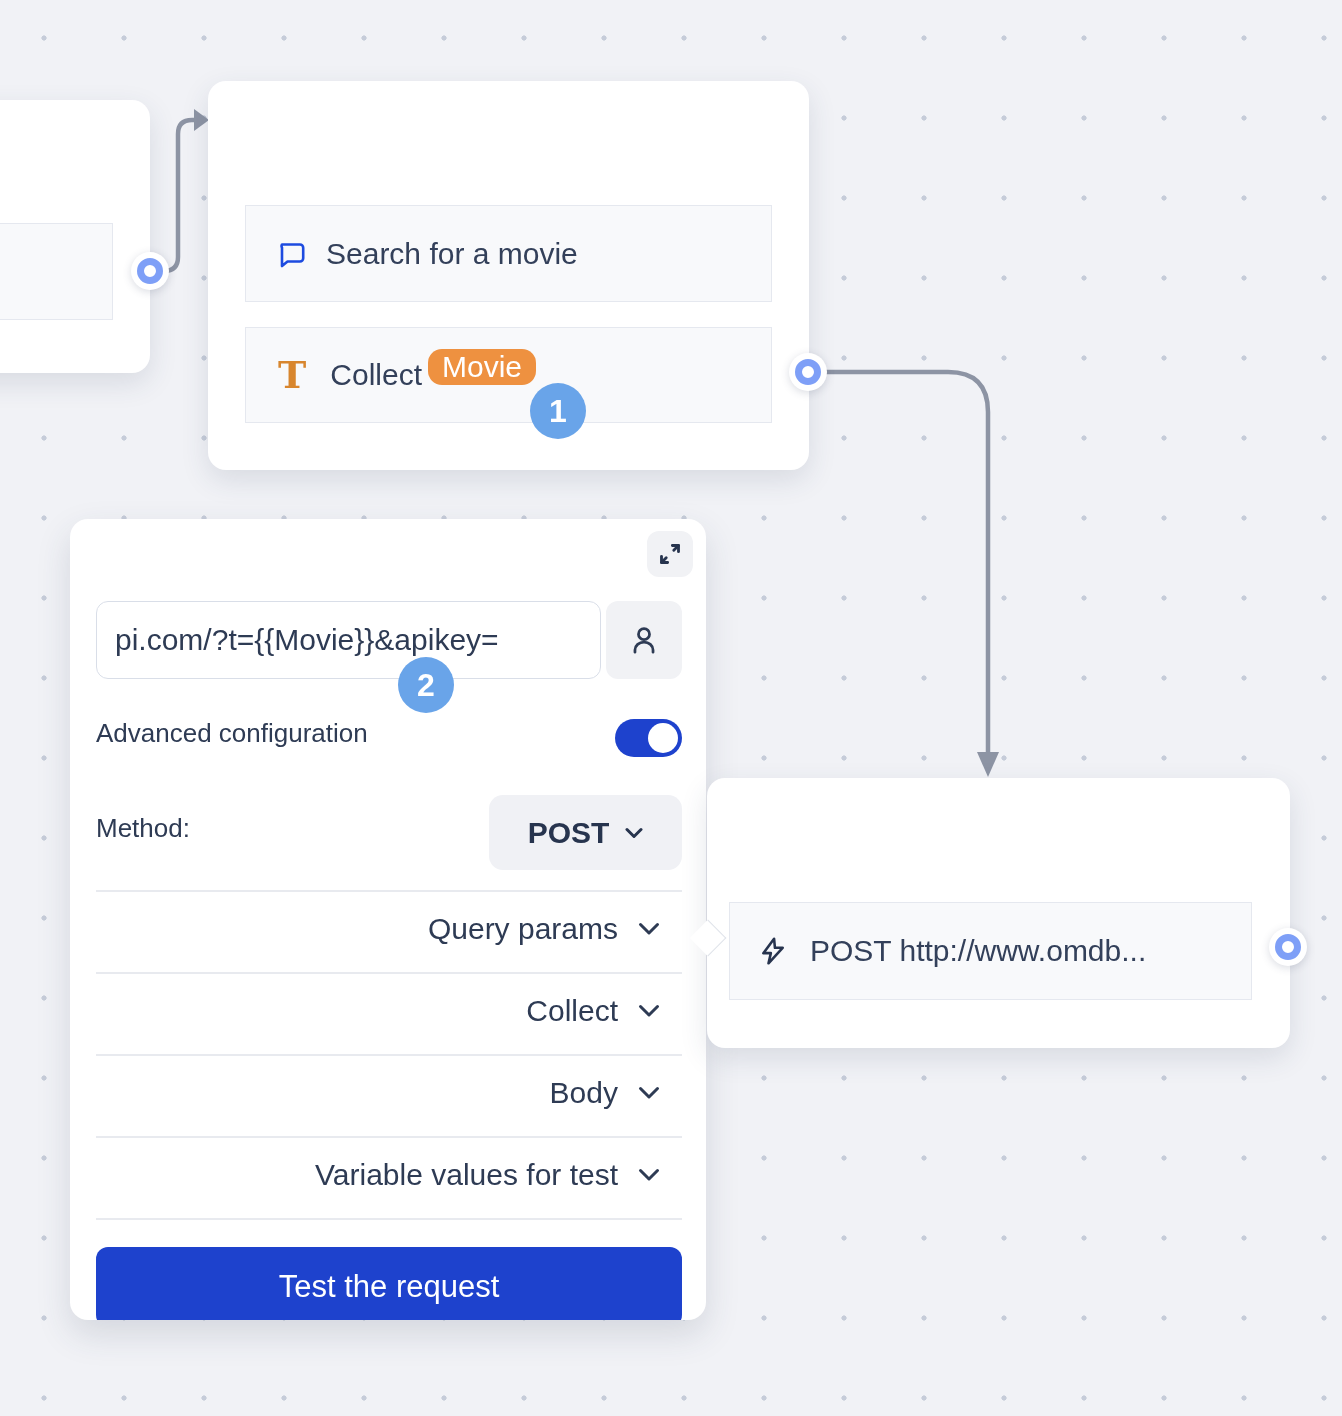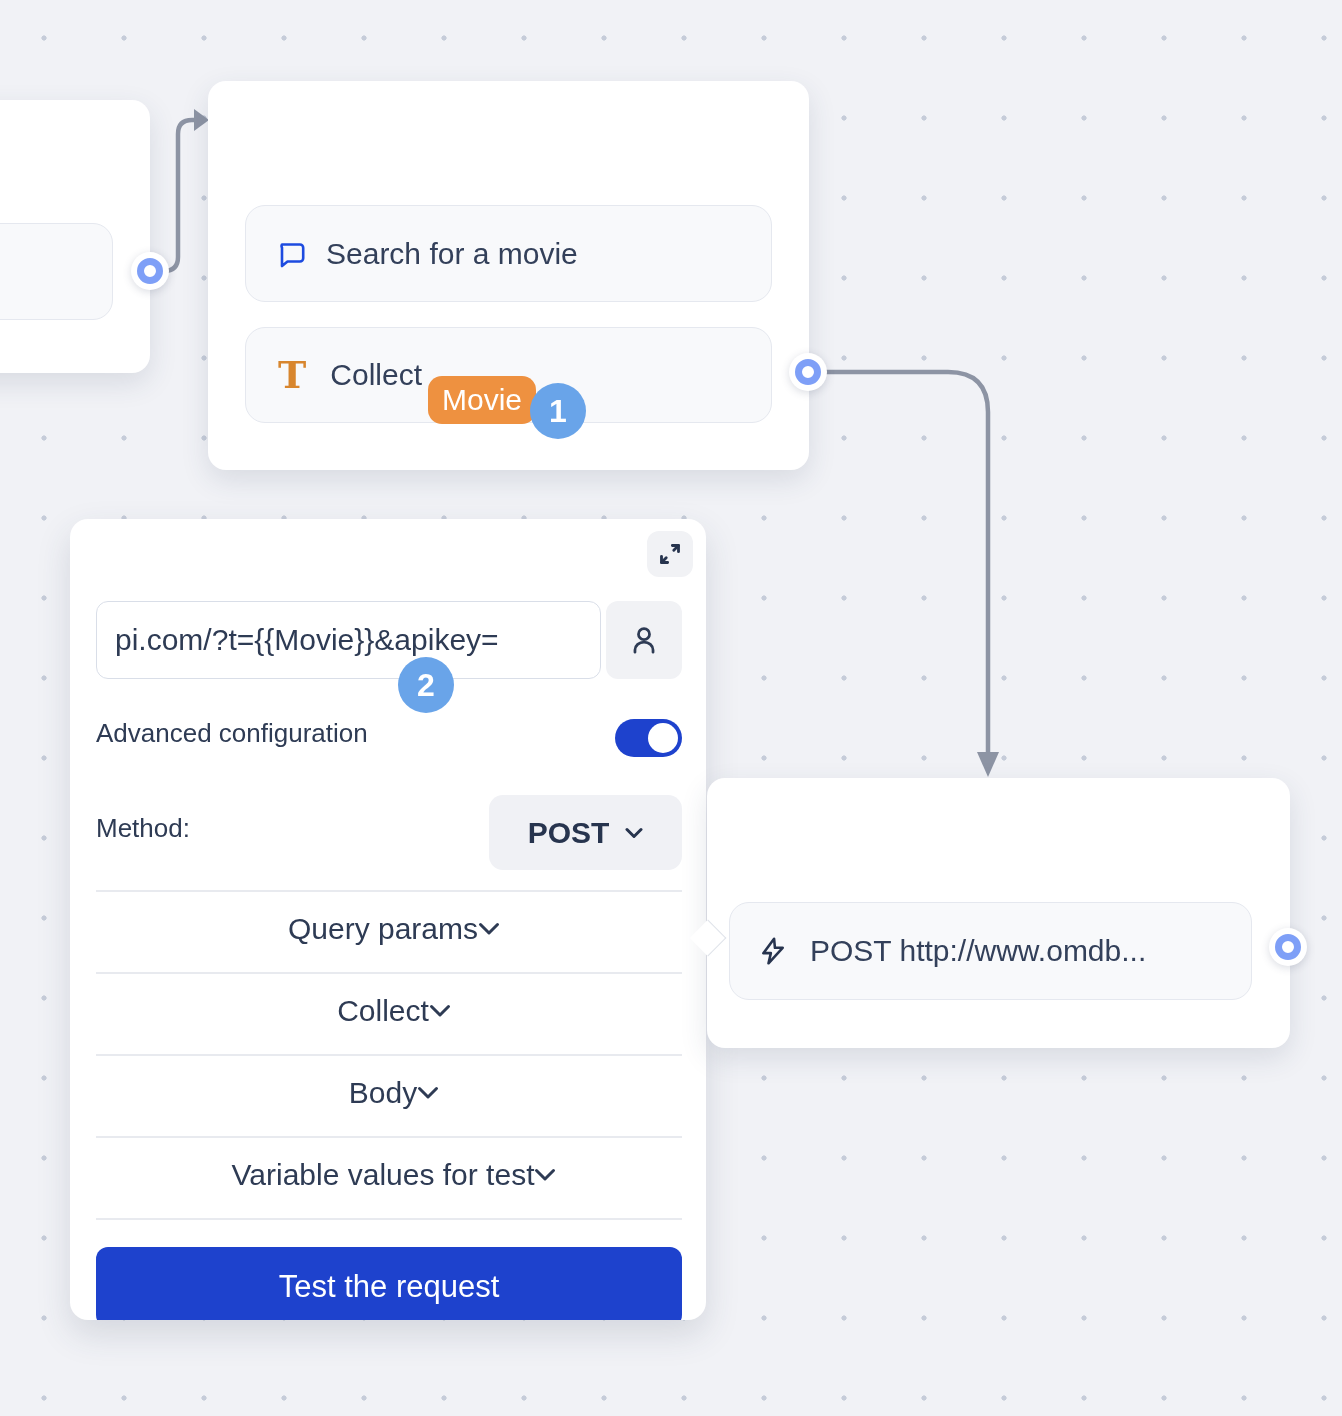--- a/index.html
+++ b/index.html
@@ -20,21 +20,21 @@
     position:absolute;background:#ffffff;border-radius:18px;
     box-shadow:0 10px 28px rgba(45,58,90,0.13);
     z-index:2;
   }
   .node-title{
     position:absolute;font-size:31px;font-weight:700;color:#27344e;
     letter-spacing:-0.3px;line-height:38px;white-space:nowrap;
   }
   .block-row{
     position:absolute;background:#f8f9fb;border:1.5px solid #e5e8ef;
-    border-radius:20px;box-sizing:border-box;
+    border-radius:0;box-sizing:border-box;
     display:flex;align-items:center;
   }
   .block-row .row-label{
     font-size:30px;color:#33405a;white-space:nowrap;
   }
   .row-icon{display:flex;align-items:center;justify-content:center;flex:0 0 auto;}
   .t-glyph{
     font-family:"DejaVu Serif","Liberation Serif",serif;
     font-size:38px;font-weight:600;color:#d8862e;line-height:1;
   }
@@ -89,21 +89,21 @@
   .method-chip{
     position:absolute;left:419px;top:276px;width:193px;height:75px;
     background:#f0f1f5;border:none;border-radius:14px;cursor:pointer;
     display:flex;align-items:center;justify-content:center;gap:16px;
     font-family:"Liberation Sans",sans-serif;
     font-size:30px;font-weight:700;color:#27344e;
   }
   .divider{position:absolute;left:26px;right:24px;height:1.5px;background:#e8eaef;}
   .section-row{
     position:absolute;left:26px;right:24px;height:76px;cursor:pointer;
-    display:flex;align-items:center;justify-content:center;
+    display:flex;align-items:center;justify-content:flex-end;gap:20px;
   }
   .section-row .section-label{
     margin-left:32px;font-size:30px;color:#2e3b54;white-space:nowrap;
   }
   .section-row .chev{margin-right:22px;display:flex;}
   .test-btn{
     position:absolute;left:26px;top:728px;width:586px;height:80px;
     background:#1e42cd;border:none;border-radius:12px;cursor:pointer;
     color:#ffffff;font-family:"Liberation Sans",sans-serif;
     font-size:31px;font-weight:400;
@@ -143,21 +143,21 @@
         <svg width="30" height="30" viewBox="0 0 30 30" fill="none">
           <path d="M6 5.5 h18 a3.2 3.2 0 0 1 3.2 3.2 v10.6 a3.2 3.2 0 0 1 -3.2 3.2 H11.5 L6 27 V8.7 A3.2 3.2 0 0 1 6 5.5 Z" stroke="#1d4be0" stroke-width="2.6" stroke-linejoin="round"></path>
         </svg>
       </span>
       <span class="row-label">Search for a movie</span>
     </div>
 
     <div class="block-row" style="left:37px;top:246px;width:527px;height:96px;padding-left:32px;gap:24px;">
       <span class="row-icon t-glyph">T</span>
       <span class="row-label">Collect</span>
-      <span class="var-tag" style="left:182px;top:21px;width:108px;height:48px;margin-top:27px;">Movie</span>
+      <span class="var-tag" style="left:182px;top:21px;width:108px;height:36px;">Movie</span>
     </div>
 
     <div class="step-badge" style="left:322px;top:302px;">1</div>
   </div>
 
   <div class="panel">
     <button class="icon-btn expand-btn">
       <svg width="36" height="36" viewBox="0 0 36 36" fill="none">
         <path d="M14 22 L9 27 M22 14 L27 9" stroke="#27344e" stroke-width="3" stroke-linecap="round"></path>
         <path d="M20.5 9 H27 V15.5" stroke="#27344e" stroke-width="3" stroke-linecap="round" stroke-linejoin="round"></path>

